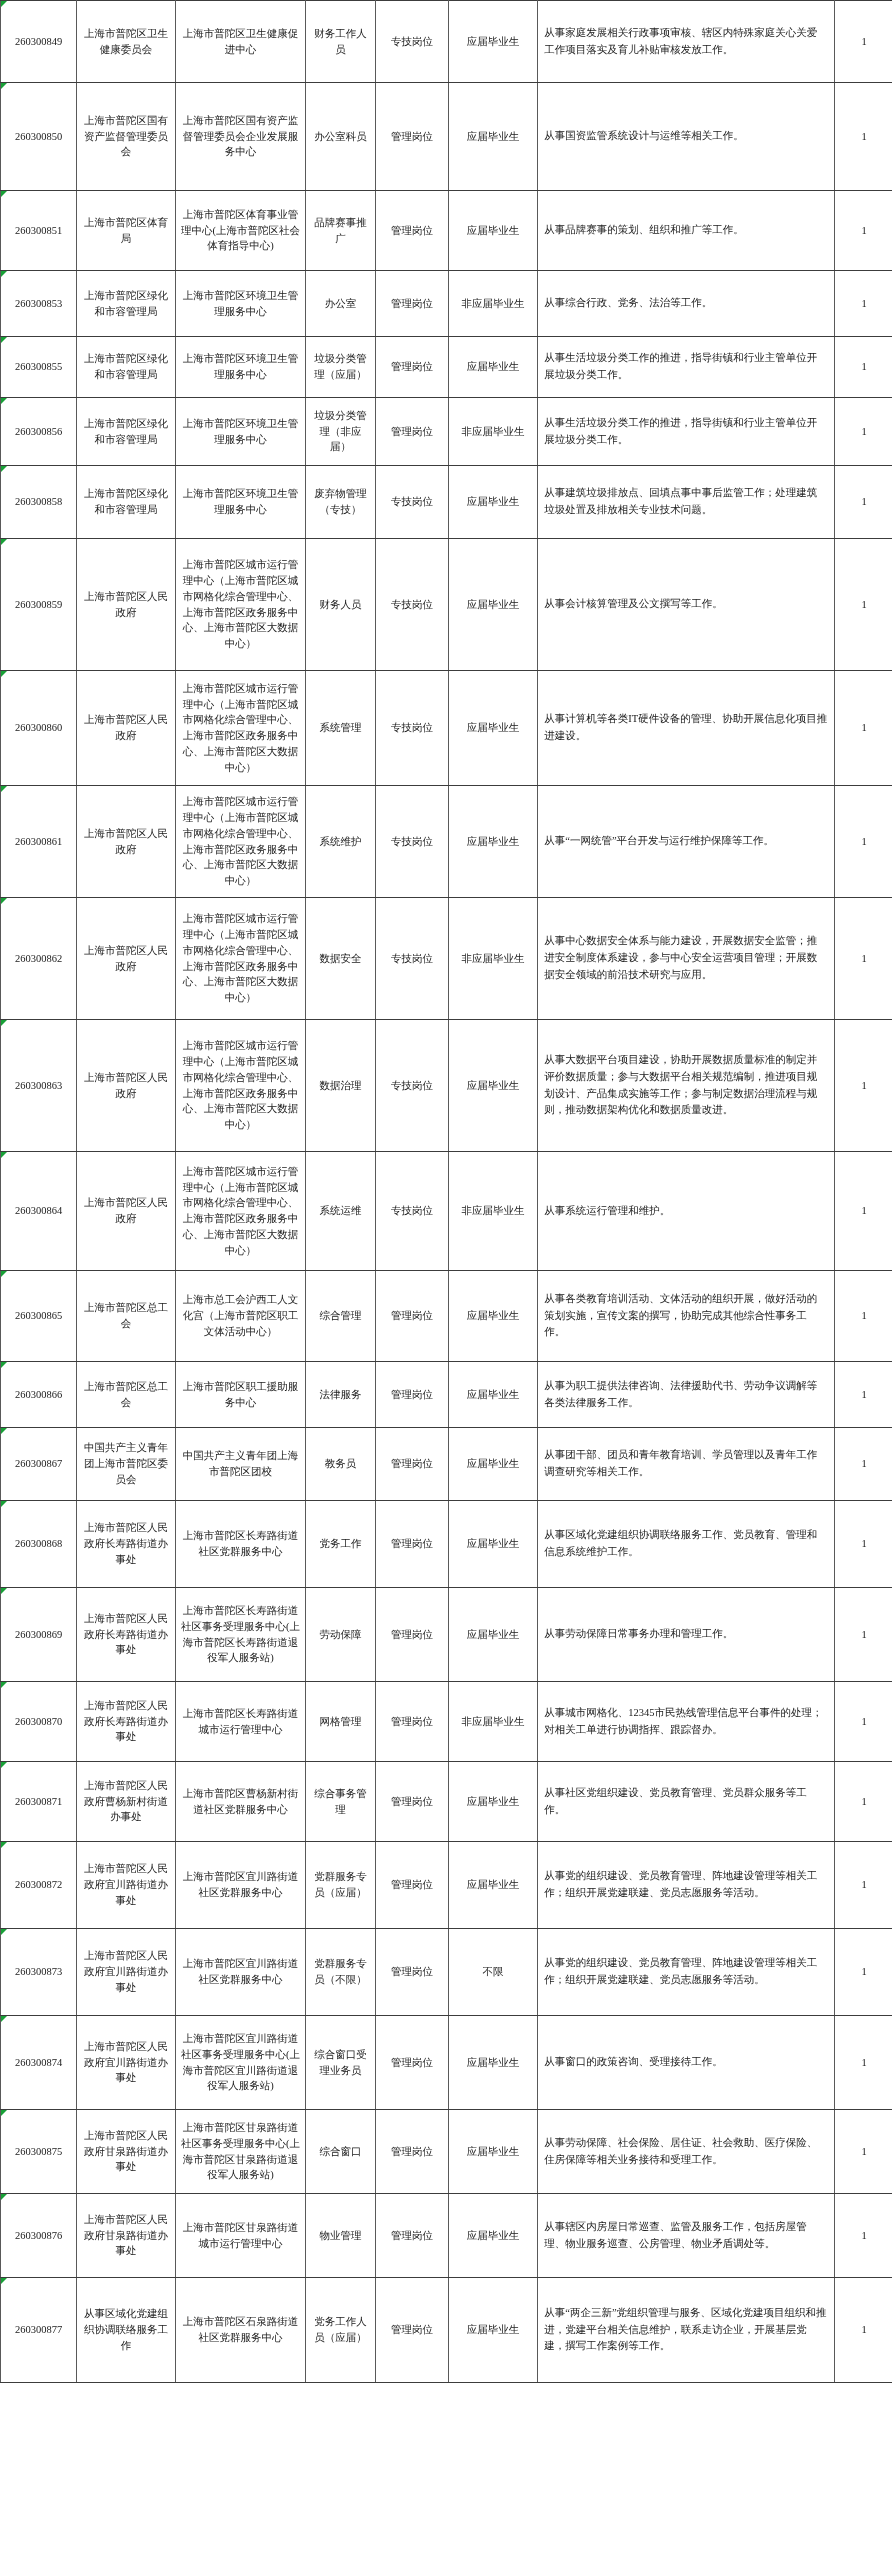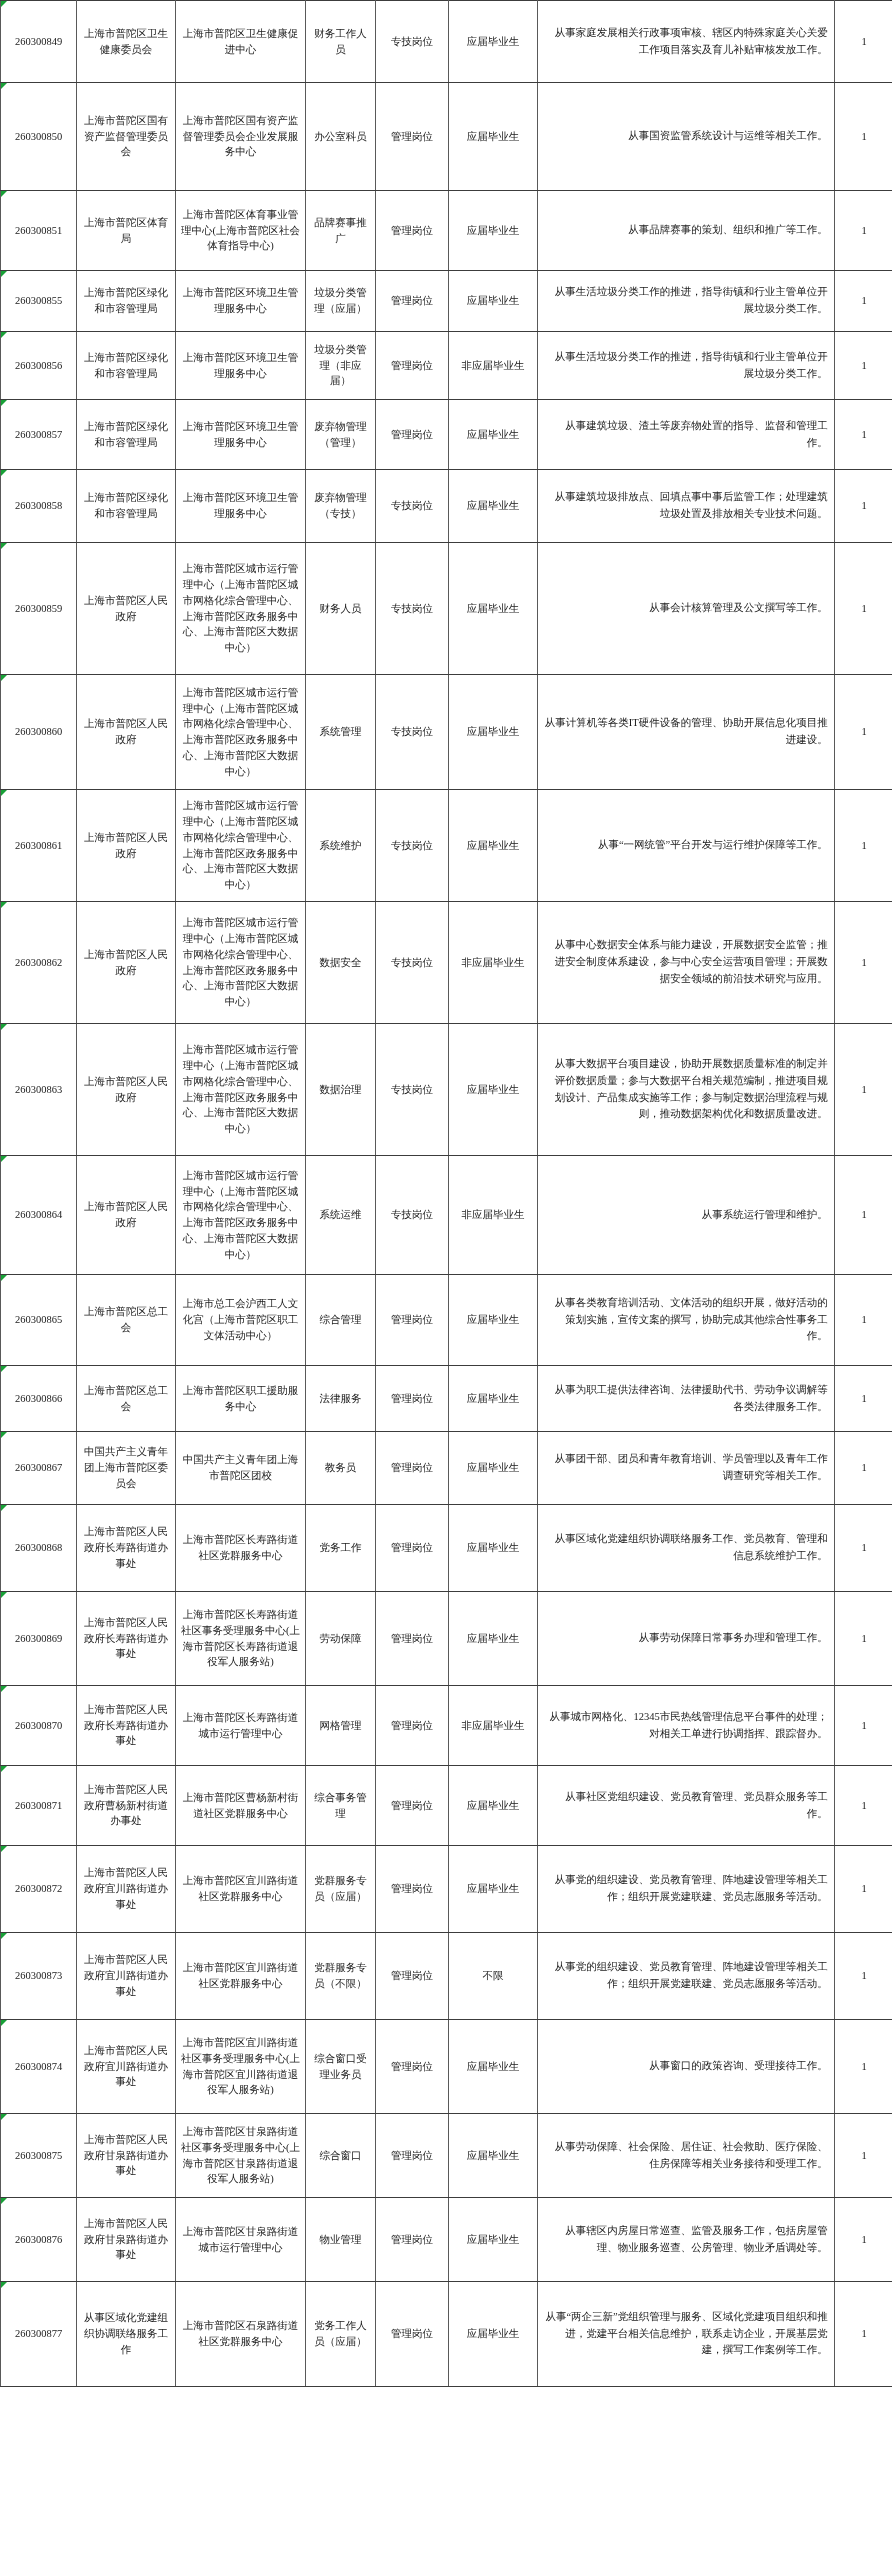--- a/index.html
+++ b/index.html
@@ -13,21 +13,21 @@
     vertical-align:middle;
     font-size:10.5px;
     line-height:1.5;
     padding:2.8px 3.5px;
     text-align:center;
     word-break:break-all;
     overflow:hidden;
     position:relative;
     background:#ffffff;
   }
-  #sheet td.c-duties{text-align:right;padding:2.8px 6.3px;line-height:1.6;}
+  #sheet td.c-duties{text-align:left;padding:2.8px 6.3px;line-height:1.6;}
   #sheet td.c-code{font-family:"Liberation Serif","DejaVu Serif",serif;letter-spacing:0px;}
   .tri{
     position:absolute;top:0;left:0;width:0;height:0;
     border-top:6.3px solid #18a037;
     border-right:6.3px solid transparent;
   }
   .col-code{width:76px;}
   .col-dept{width:99px;}
   .col-unit{width:130px;}
   .col-pos{width:70px;}
@@ -74,50 +74,50 @@
       <tr style="height: 80px;">
         <td class="c-code"><span class="tri"></span><span>260300851</span></td>
         <td class="c-dept">上海市普陀区体育局</td>
         <td class="c-unit">上海市普陀区体育事业管理中心(上海市普陀区社会体育指导中心)</td>
         <td class="c-pos">品牌赛事推广</td>
         <td class="c-type">管理岗位</td>
         <td class="c-grad">应届毕业生</td>
         <td class="c-duties">从事品牌赛事的策划、组织和推广等工作。</td>
         <td class="c-count">1</td>
       </tr>
+      <tr style="height: 66px;">
+        <td class="c-code"><span class="tri"></span><span>260300853</span></td>
+        <td class="c-dept">上海市普陀区绿化和市容管理局</td>
+        <td class="c-unit">上海市普陀区环境卫生管理服务中心</td>
+        <td class="c-pos">办公室</td>
+        <td class="c-type">管理岗位</td>
+        <td class="c-grad">非应届毕业生</td>
+        <td class="c-duties">从事综合行政、党务、法治等工作。</td>
+        <td class="c-count">1</td>
+      </tr>
       <tr style="height: 61px;">
         <td class="c-code"><span class="tri"></span><span>260300855</span></td>
         <td class="c-dept">上海市普陀区绿化和市容管理局</td>
         <td class="c-unit">上海市普陀区环境卫生管理服务中心</td>
         <td class="c-pos">垃圾分类管理（应届）</td>
         <td class="c-type">管理岗位</td>
         <td class="c-grad">应届毕业生</td>
         <td class="c-duties">从事生活垃圾分类工作的推进，指导街镇和行业主管单位开展垃圾分类工作。</td>
         <td class="c-count">1</td>
       </tr>
       <tr style="height: 68px;">
         <td class="c-code"><span class="tri"></span><span>260300856</span></td>
         <td class="c-dept">上海市普陀区绿化和市容管理局</td>
         <td class="c-unit">上海市普陀区环境卫生管理服务中心</td>
         <td class="c-pos">垃圾分类管理（非应届）</td>
         <td class="c-type">管理岗位</td>
         <td class="c-grad">非应届毕业生</td>
         <td class="c-duties">从事生活垃圾分类工作的推进，指导街镇和行业主管单位开展垃圾分类工作。</td>
         <td class="c-count">1</td>
       </tr>
-      <tr style="height: 70px;">
-        <td class="c-code"><span class="tri"></span><span>260300857</span></td>
-        <td class="c-dept">上海市普陀区绿化和市容管理局</td>
-        <td class="c-unit">上海市普陀区环境卫生管理服务中心</td>
-        <td class="c-pos">废弃物管理（管理）</td>
-        <td class="c-type">管理岗位</td>
-        <td class="c-grad">应届毕业生</td>
-        <td class="c-duties">从事建筑垃圾、渣土等废弃物处置的指导、监督和管理工作。</td>
-        <td class="c-count">1</td>
-      </tr>
       <tr style="height: 73px;">
         <td class="c-code"><span class="tri"></span><span>260300858</span></td>
         <td class="c-dept">上海市普陀区绿化和市容管理局</td>
         <td class="c-unit">上海市普陀区环境卫生管理服务中心</td>
         <td class="c-pos">废弃物管理（专技）</td>
         <td class="c-type">专技岗位</td>
         <td class="c-grad">应届毕业生</td>
         <td class="c-duties">从事建筑垃圾排放点、回填点事中事后监管工作；处理建筑垃圾处置及排放相关专业技术问题。</td>
         <td class="c-count">1</td>
       </tr>

